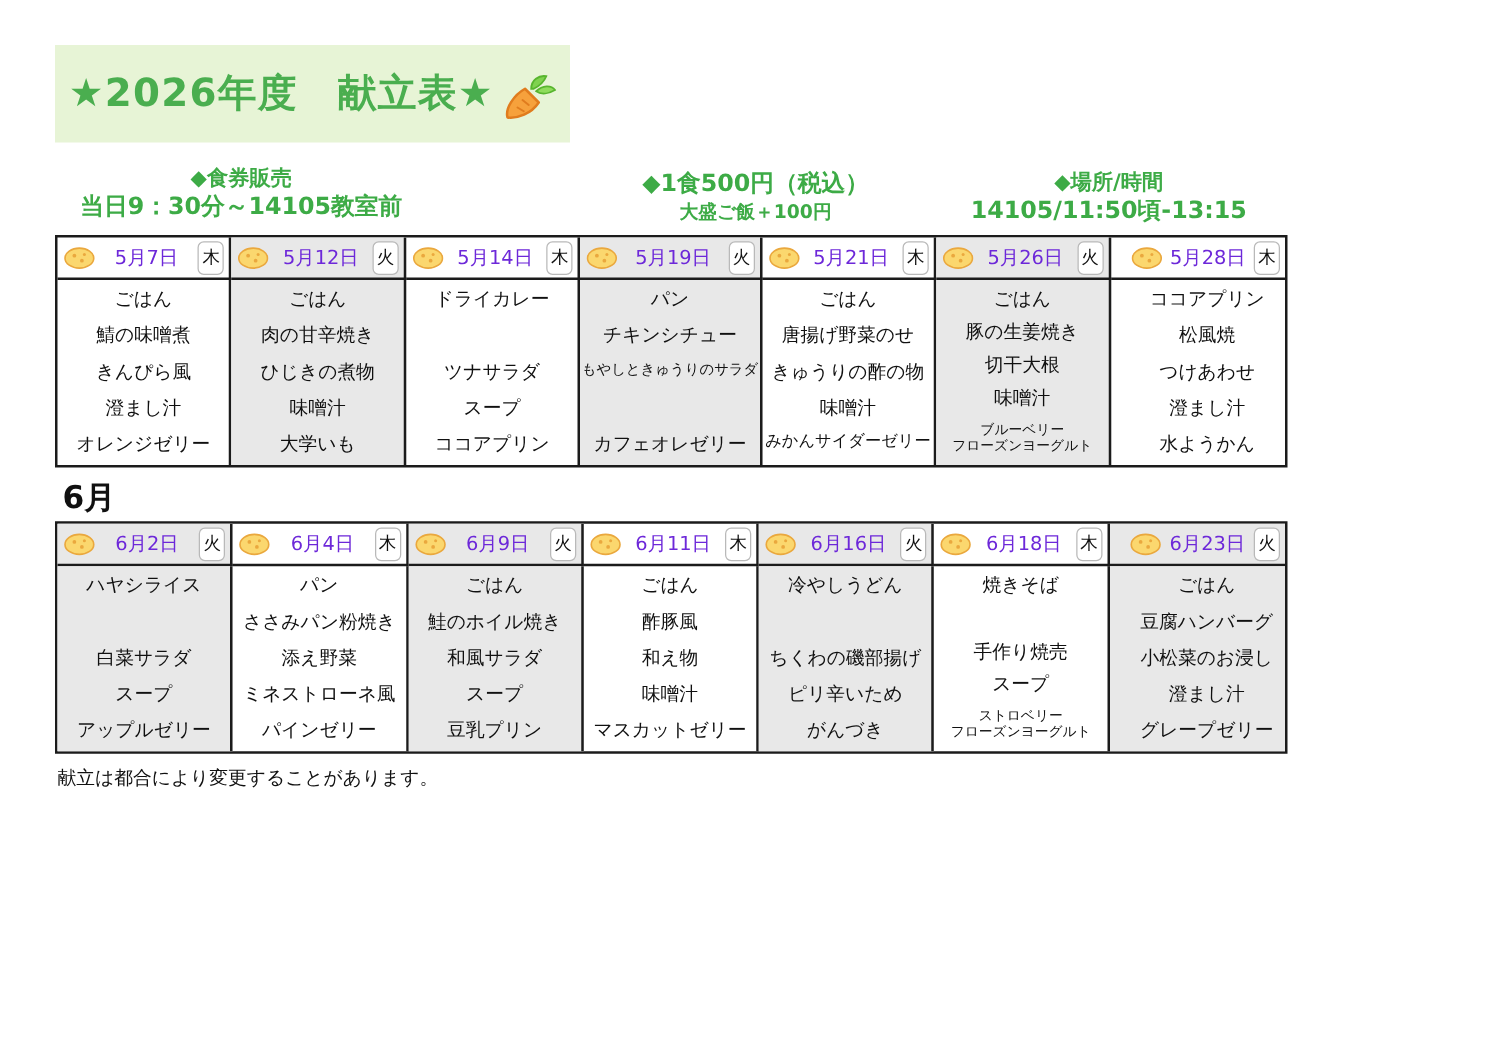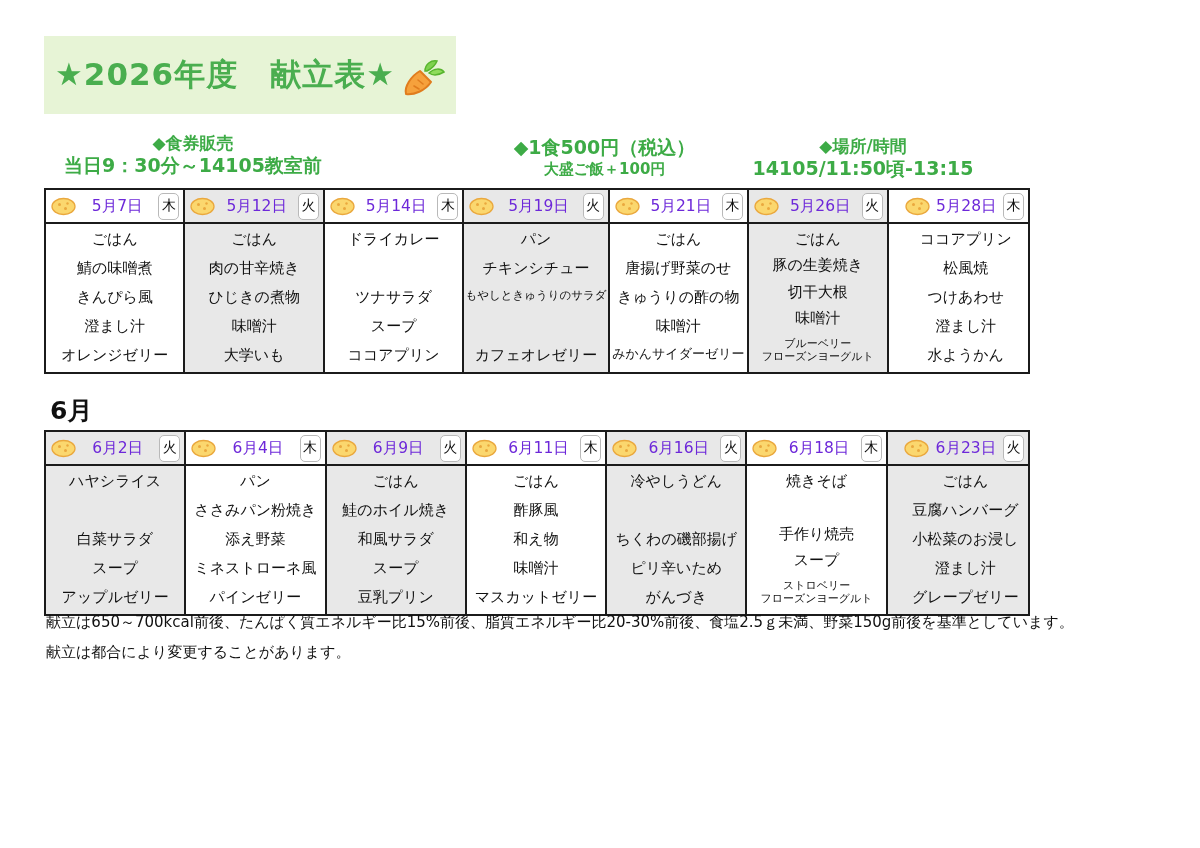--- a/index.html
+++ b/index.html
@@ -9,31 +9,31 @@
   
   .title-box{position:absolute;left:44px;top:36px;width:412px;height:78px;
              background:#e7f4d6;display:flex;align-items:center;justify-content:center;gap:8px;}
   .title-text{color:#4aae4f;font-size:31px;font-weight:bold;letter-spacing:1px;white-space:nowrap;}
   .carrot{display:inline-flex;transform:translateY(3px);}
 
   
   .info-block{position:absolute;text-align:center;color:#3dab46;font-weight:bold;line-height:1.25;white-space:nowrap;}
   .info-ticket{left:28px;top:133px;width:330px;}
   .info-price{left:452px;top:136px;width:305px;}
-  .info-place{left:718px;top:136px;width:290px;}
+  .info-place{left:742px;top:136px;width:290px;}
   .info-ticket .l1{font-size:17px;}
   .info-ticket .l2{font-size:19px;}
   .info-price .l1{font-size:19px;}
   .info-price .l2{font-size:15px;}
   .info-place .l1{font-size:17px;}
   .info-place .l2{font-size:19px;}
 
   
   #months{position:absolute;left:44px;top:188px;width:986px;}
-  .month-block + .month-block{margin-top:22px;}
+  .month-block + .month-block{margin-top:9px;}
   .month-label{font-size:25px;font-weight:bold;color:#101010;margin:0 0 4px 6px;height:30px;line-height:30px;}
   .menu-table{display:grid;grid-template-columns:repeat(7,1fr);border:2px solid #1b1b1b;background:#fff;}
   .hcell{height:32px;border-right:2px solid #1b1b1b;border-bottom:2px solid #1b1b1b;
          display:flex;align-items:center;padding:0 4px 0 5px;gap:1px;}
   .bcell{height:133px;border-right:2px solid #1b1b1b;
          display:flex;flex-direction:column;justify-content:space-between;padding:7px 1px 8px;}
   .menu-table > :nth-child(7n){border-right:none;padding-left:16px;}
   .shaded{background:#e8e8e8;}
   .picon{display:inline-flex;flex:0 0 auto;}
   .date{flex:1;text-align:center;font-size:15.5px;color:#6d28d9;white-space:nowrap;}
@@ -356,19 +356,18 @@
             <div class="line">豆腐ハンバーグ</div>
             <div class="line">小松菜のお浸し</div>
             <div class="line">澄まし汁</div>
             <div class="line">グレープゼリー</div>
           </div>
         </div>
       </div>
     </div>
 
   <div class="notes">
-    <div>献立は650～700kcal前後、たんぱく質エネルギー比15%前後、脂質エネルギー比20-30%前後、食塩2.5ｇ未満、野菜150g前後を基準としています。</div>
     <div>献立は都合により変更することがあります。</div>
   </div>
 
   <div class="credit">健康科学部 健康栄養学科3年</div>
 
 </div>
 
 </body></html>

